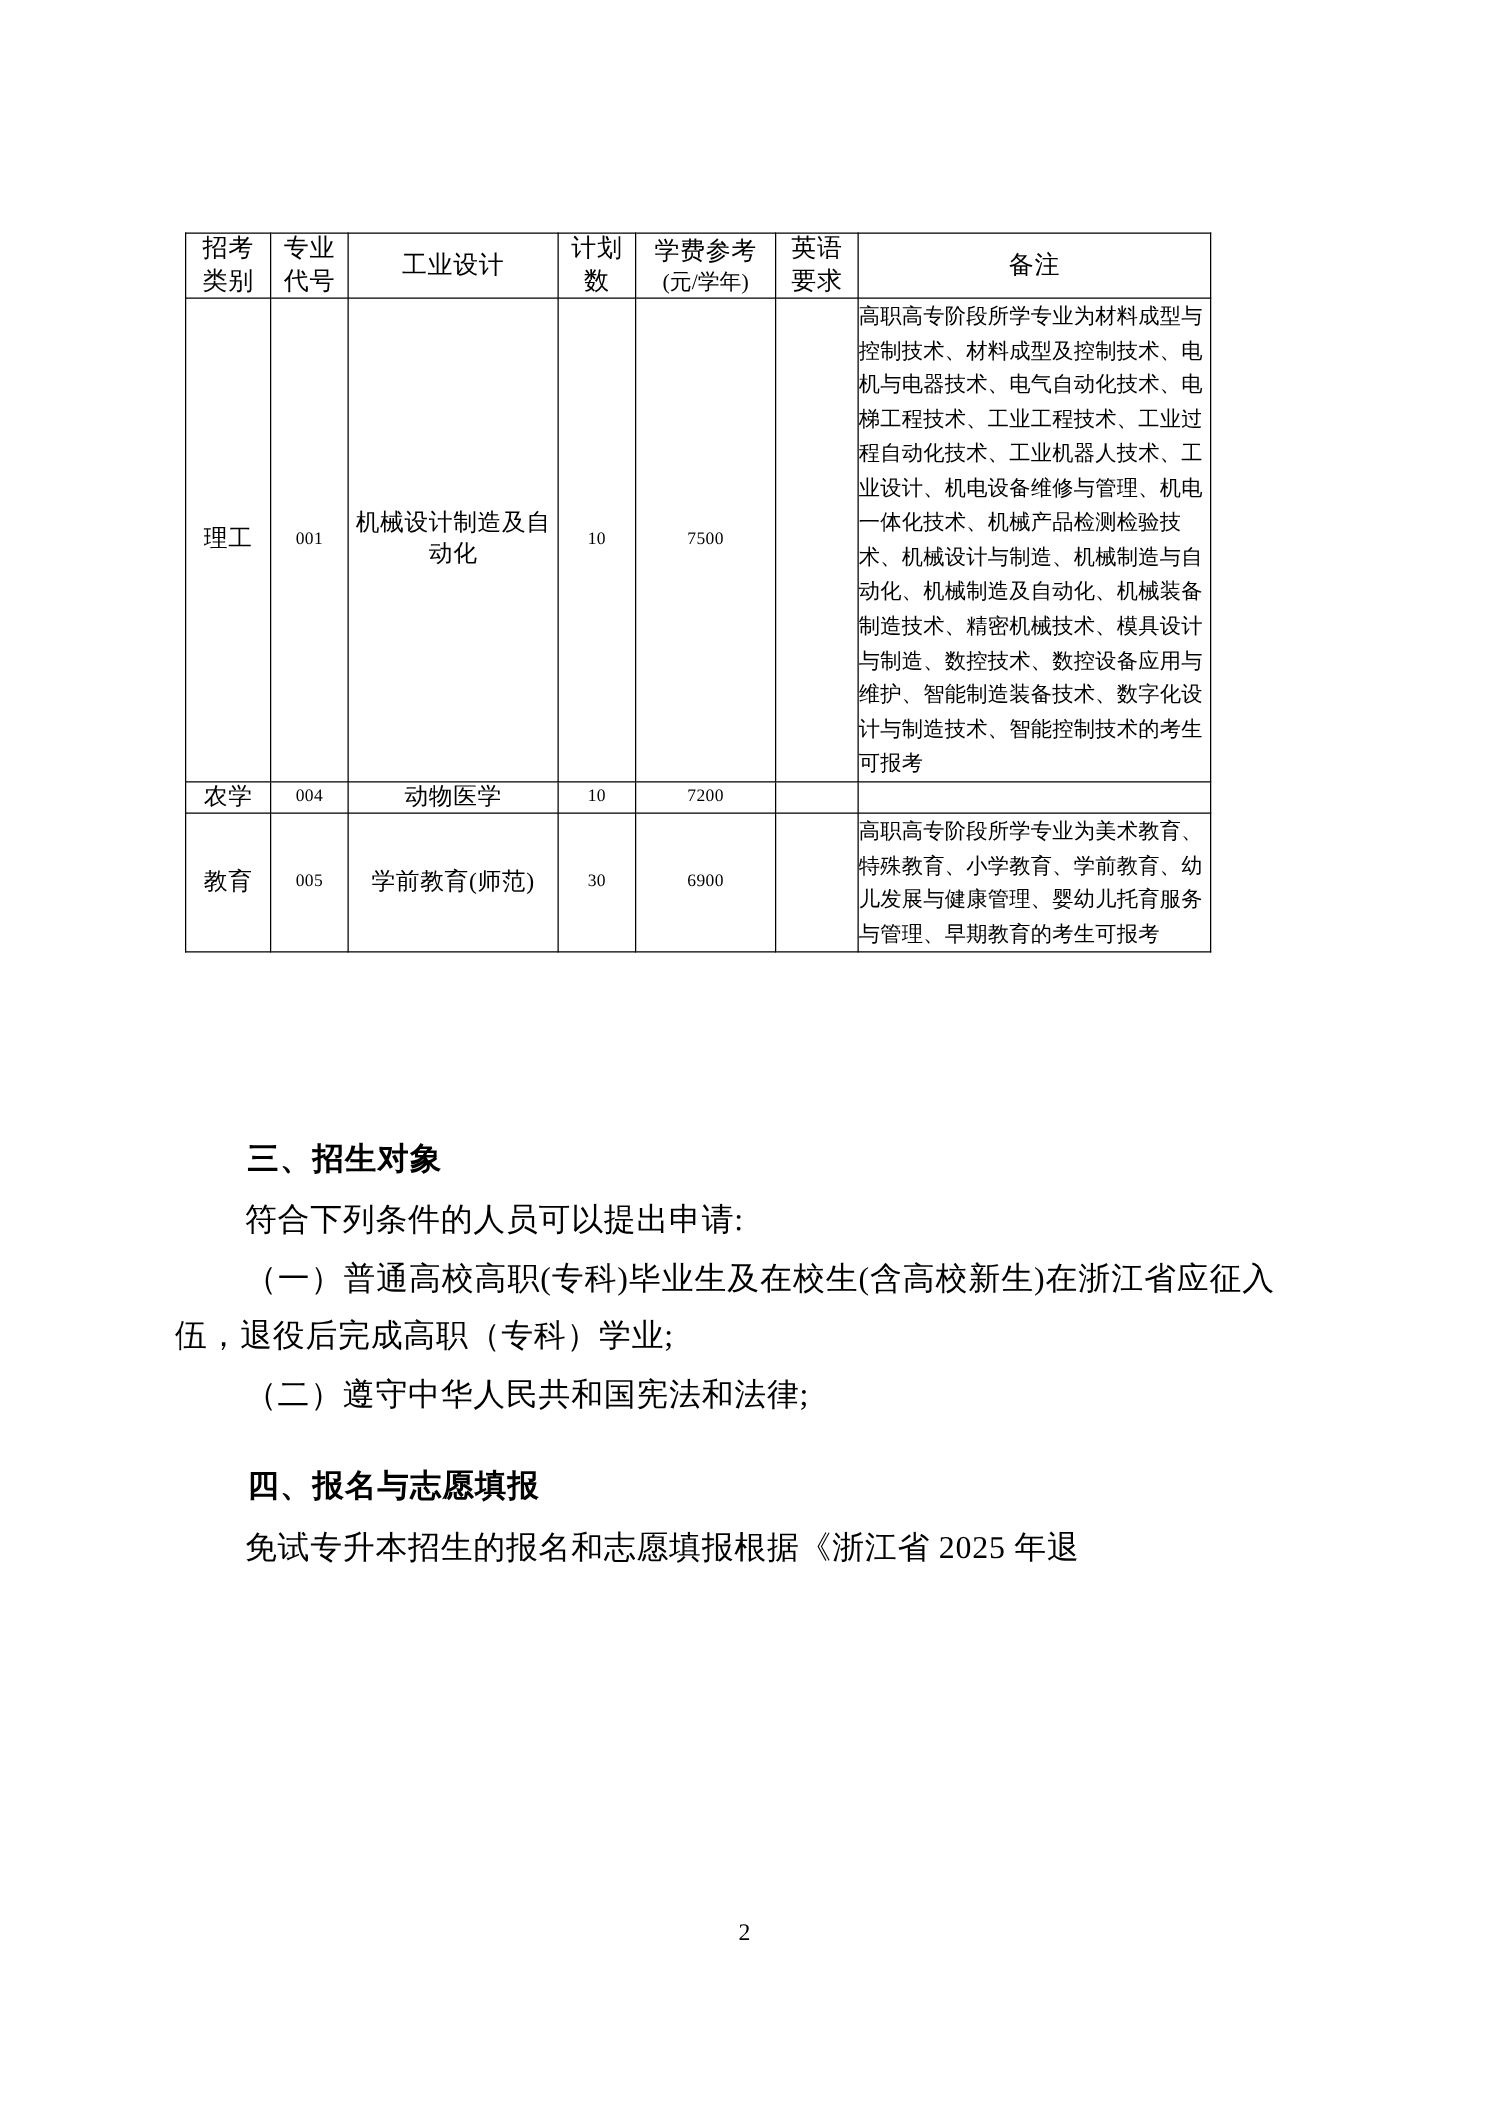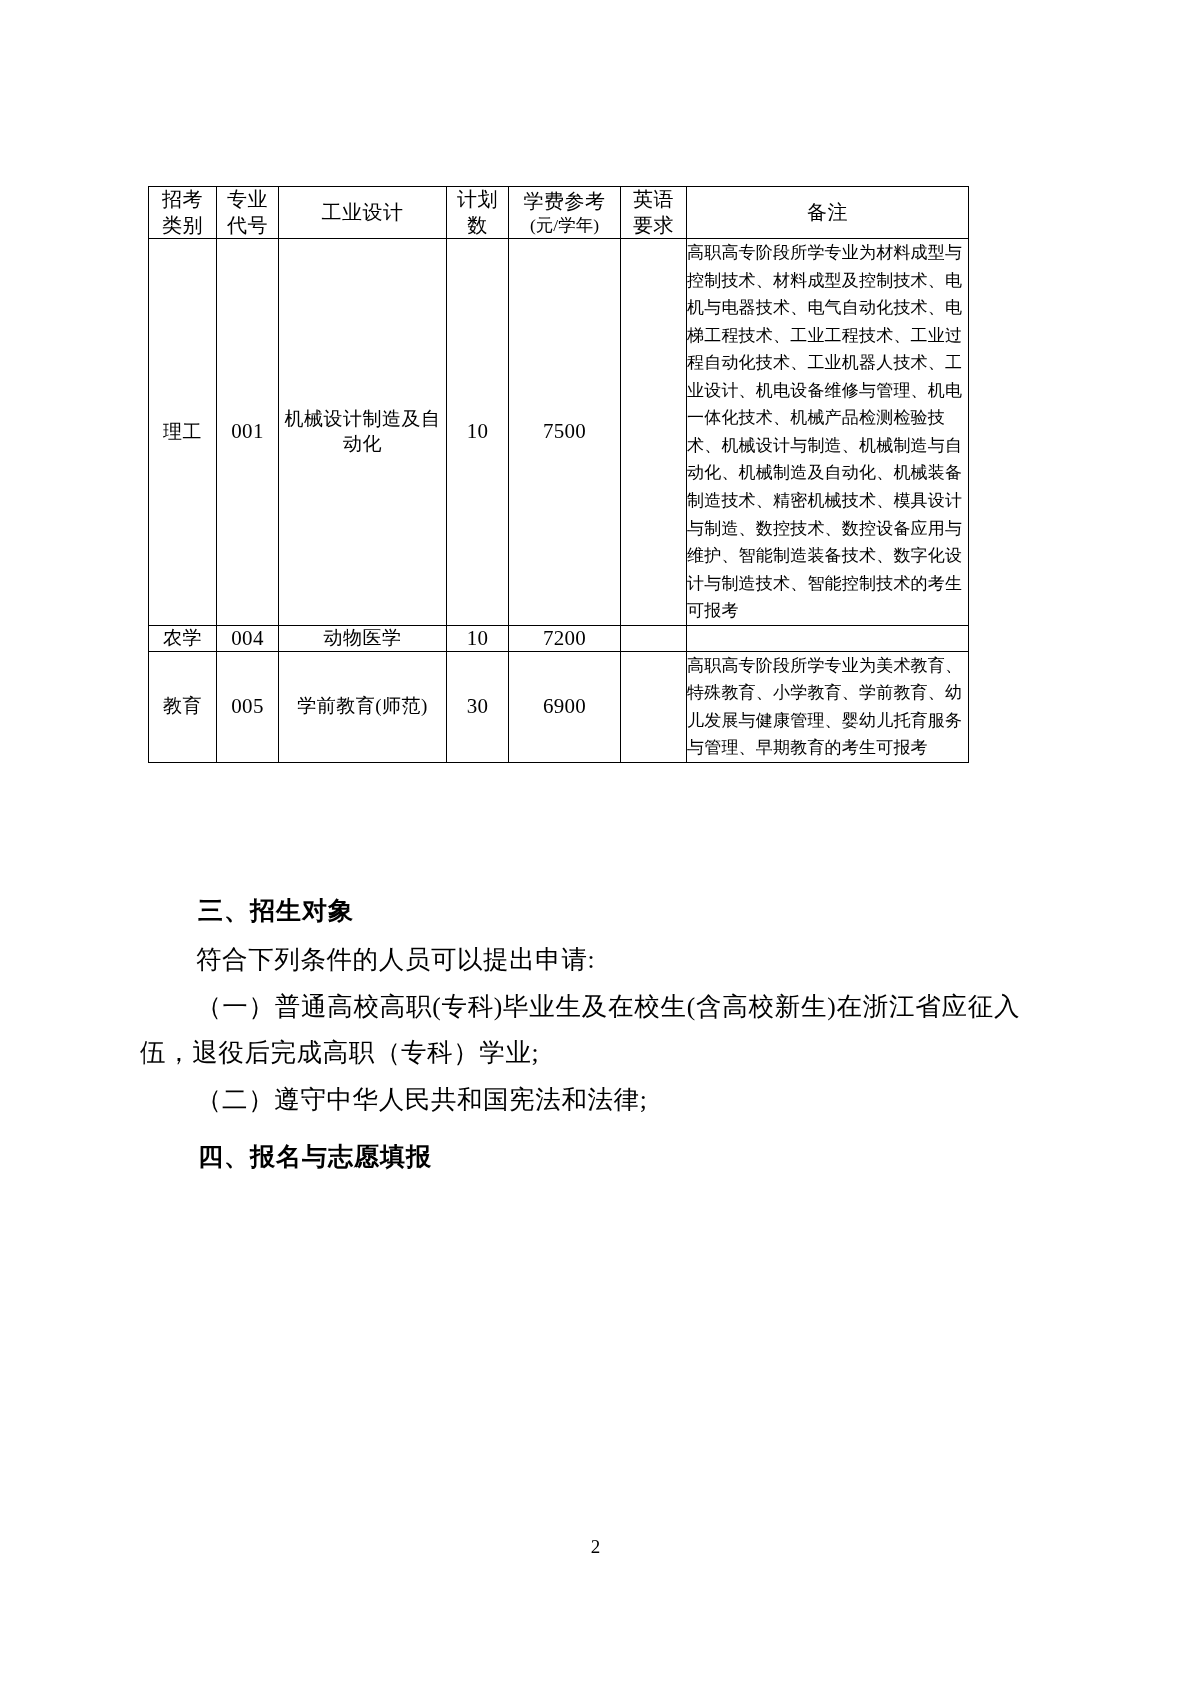--- a/index.html
+++ b/index.html
@@ -62,21 +62,21 @@
 
   .cell-center {
     text-align: center;
     font-size: 19px;
     line-height: 1.3;
     padding: 6px 3px;
     letter-spacing: 0.5px;
   }
   .cell-num {
     text-align: center;
-    font-size: 21px;
+    font-size: 14px;
     letter-spacing: 0.3px;
   }
   .cell-remark {
     text-align: left;
     font-size: 17px;
     line-height: 1.62;
     padding: 10px 8px 10px 9px;
     letter-spacing: 0.2px;
   }
 
@@ -85,21 +85,21 @@
     position: absolute;
     left: 140px;
     top: 876px;
     width: 880px;
   }
   .sec-head {
     font-family: "DejaVu Sans", "Liberation Sans", sans-serif;
     font-weight: bold;
     font-size: 25px;
     line-height: 1.55;
-    margin: 16px 0 6px 0;
+    margin: 32px 0 6px 0;
     padding-left: 58px;
     letter-spacing: 1px;
   }
   .para {
     font-size: 25.5px;
     line-height: 1.78;
     margin: 0 0 2px 0;
     letter-spacing: 0.6px;
     text-align: justify;
   }
@@ -186,17 +186,18 @@
       </tr>
     </tbody>
   </table>
 
   <div class="body-area">
     <div class="sec-head">三、招生对象</div>
     <p class="para indent">符合下列条件的人员可以提出申请:</p>
     <p class="para indent">（一）普通高校高职(专科)毕业生及在校生(含高校新生)在浙江省应征入伍，退役后完成高职（专科）学业;</p>
     <p class="para indent">（二）遵守中华人民共和国宪法和法律;</p>
     <div class="sec-head">四、报名与志愿填报</div>
+    <p class="para indent">免试专升本招生的报名和志愿填报根据《浙江省 2025 年退</p>
   </div>
 
   <div class="page-num">2</div>
 
 </div>
 
 </body></html>

